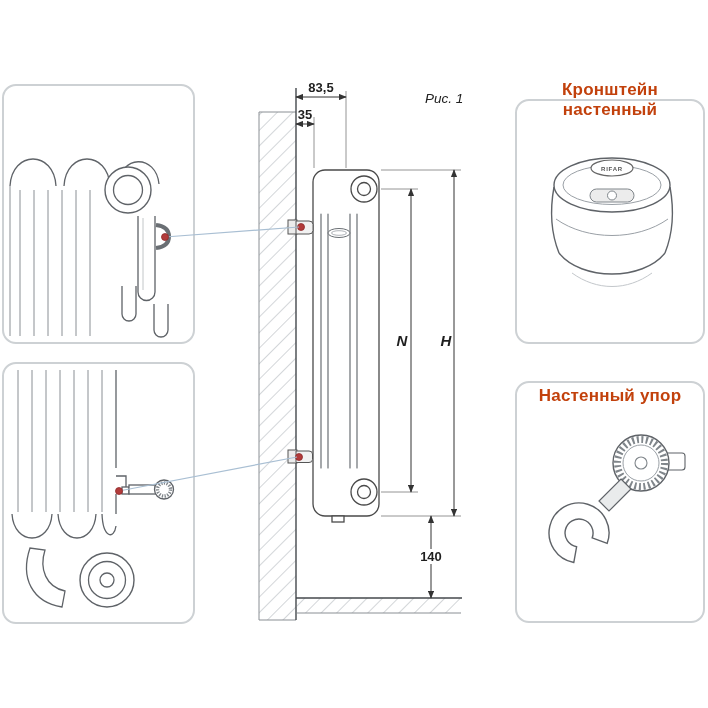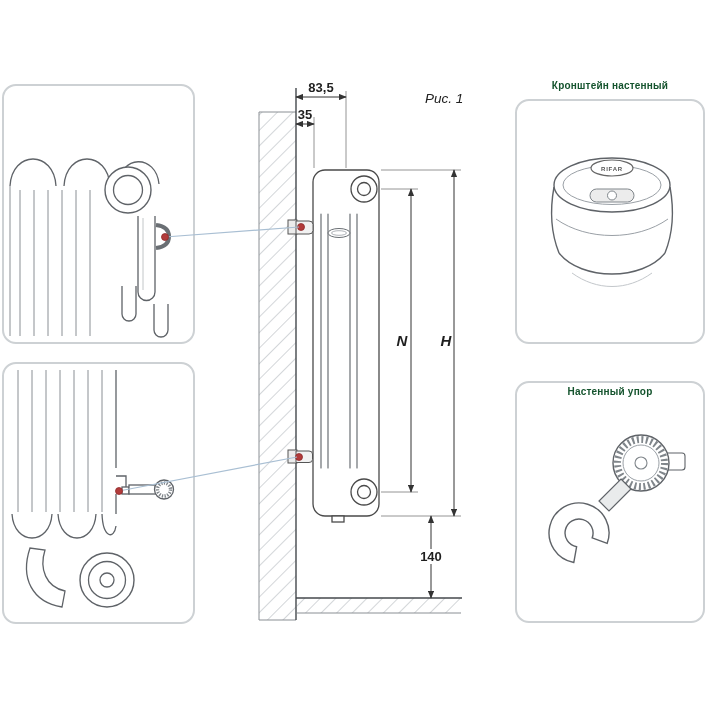--- a/index.html
+++ b/index.html
@@ -5,21 +5,21 @@
   html,body{margin:0;padding:0;background:#fff;}
   #screenshot-root{
     position:relative;width:708px;height:708px;background:#fff;
     font-family:"Liberation Sans",sans-serif;overflow:hidden;
   }
   .panel{
     position:absolute;background:#fff;border:2px solid #cdd1d4;border-radius:14px;
   }
   .panel svg{display:block;}
   .panel-title{
-    position:absolute;font-size:10px;font-weight:bold;color:#14532d;
+    position:absolute;font-size:17px;font-weight:bold;color:#c2410c;
     text-align:center;z-index:2;letter-spacing:.2px;
   }
   .fig-caption{
     position:absolute;font-size:13.5px;font-style:italic;color:#222;z-index:2;
   }
   #overlay{position:absolute;left:0;top:0;z-index:5;pointer-events:none;}
   svg text{font-family:"Liberation Sans",sans-serif;}
   .dim-num{font-size:13px;font-weight:bold;fill:#1f1f1f;}
   .dim-letter{font-size:15px;font-weight:bold;font-style:italic;fill:#1f1f1f;}
   .logo-text{font-size:6px;font-weight:bold;fill:#555;letter-spacing:.8px;}

